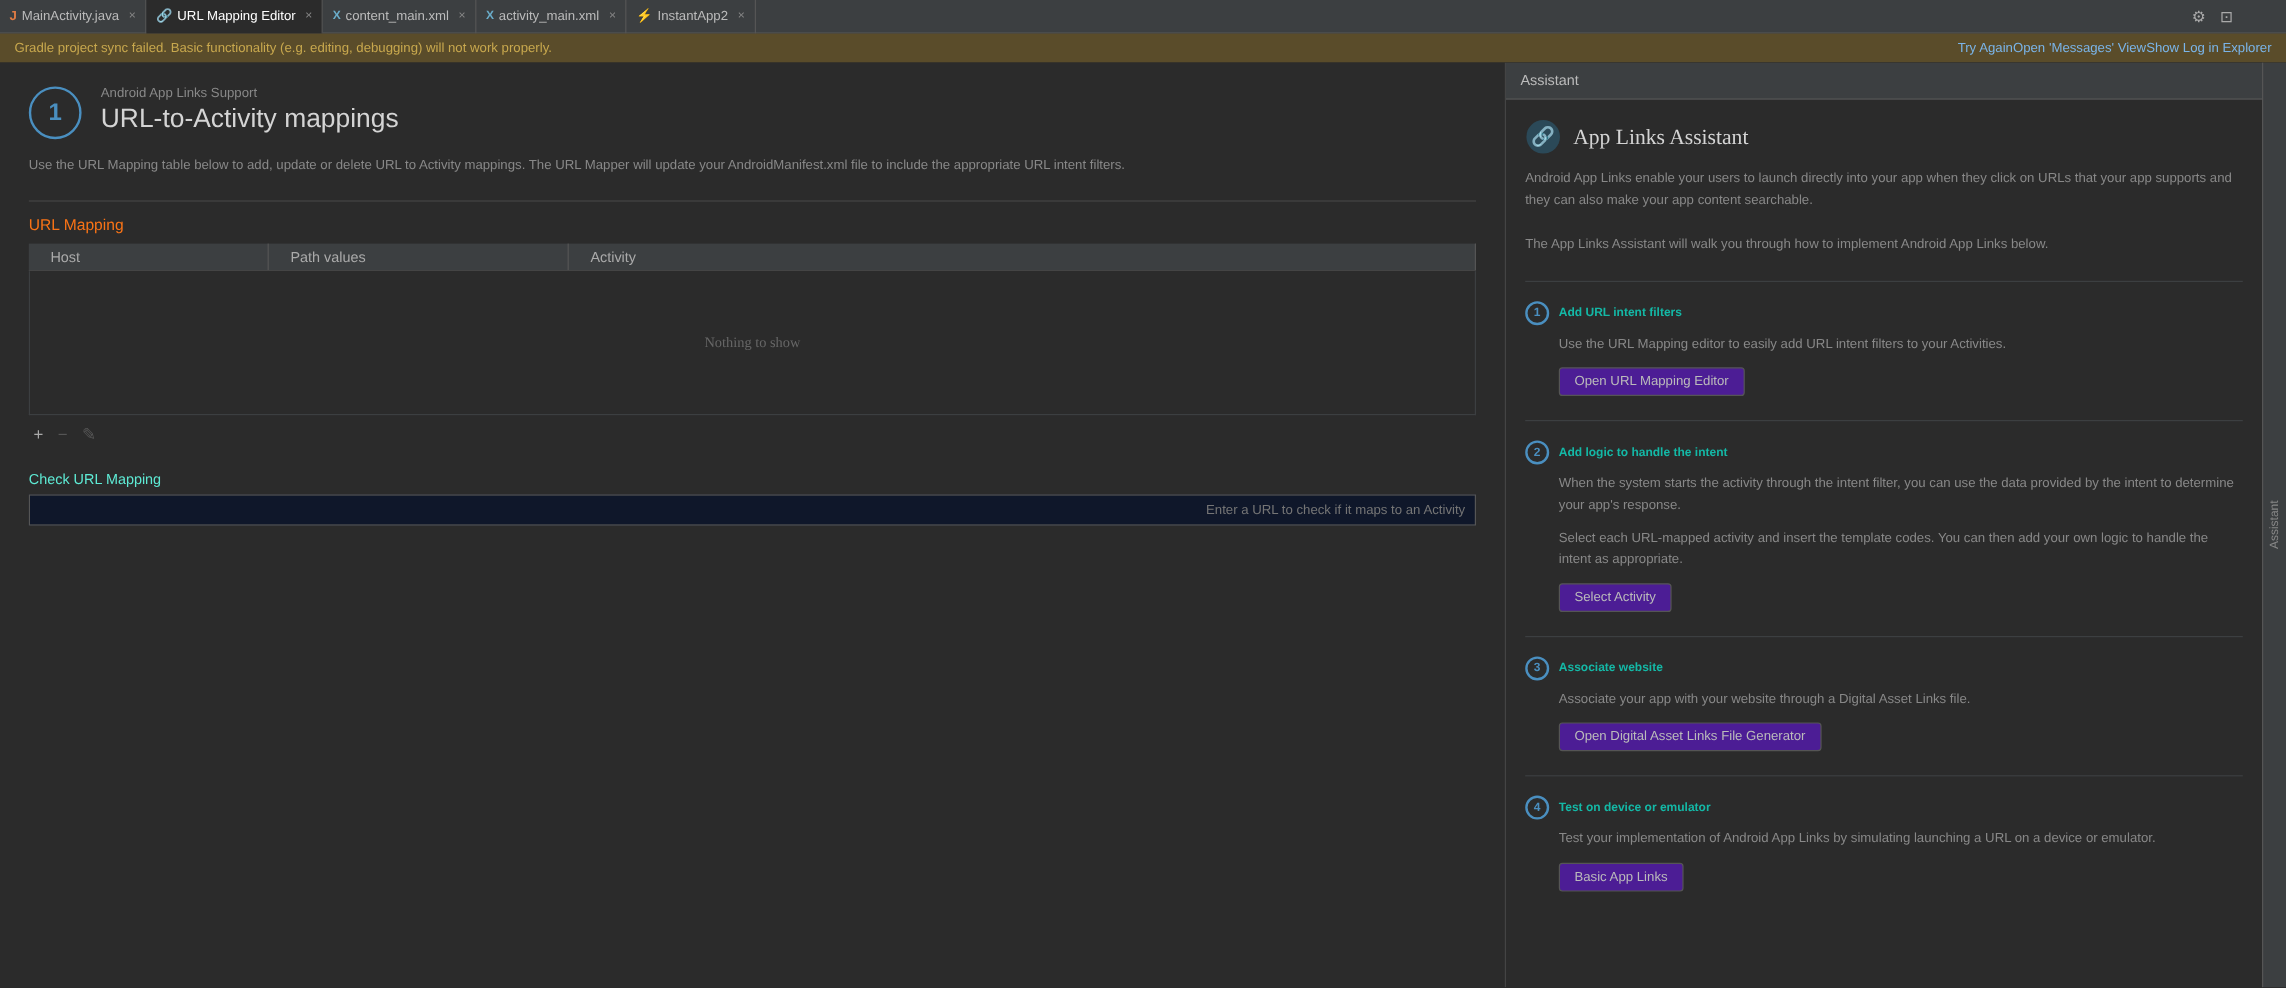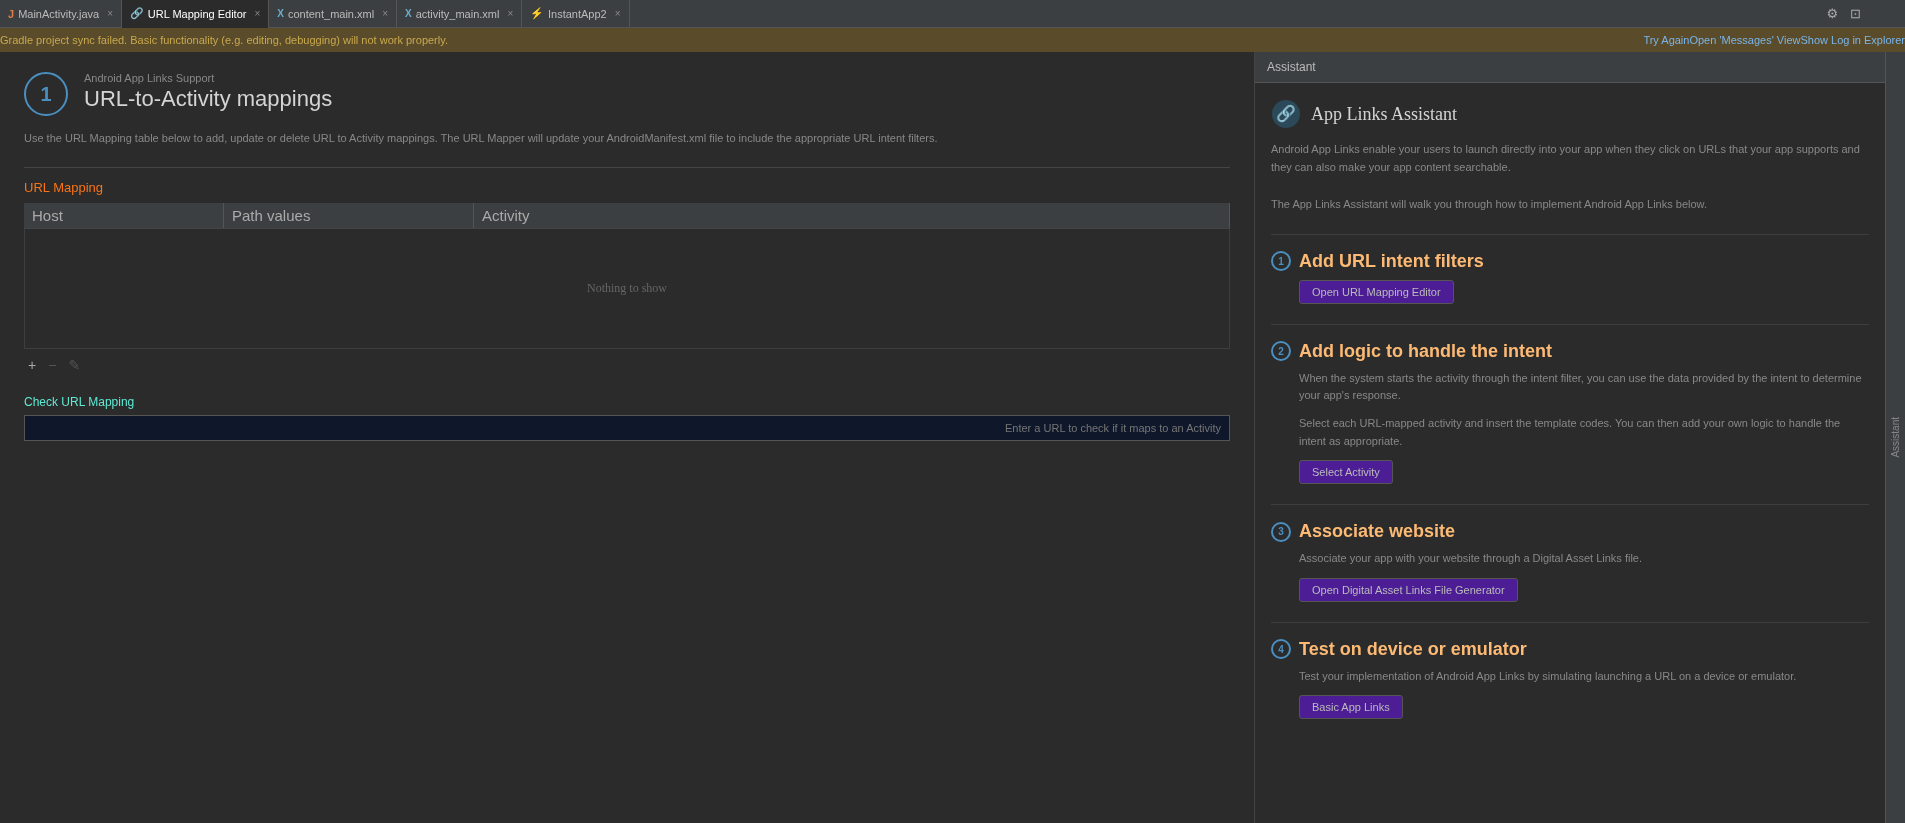--- a/index.html
+++ b/index.html
@@ -45,21 +45,21 @@
       color: #888;
       margin-left: 4px;
       cursor: pointer;
     }
 
     
     .notification-bar {
       background: #5a4c2a;
       color: #c8a84e;
       font-size: 11px;
-      padding: 4px 0;
+      padding: 4px 12px;
       display: flex;
       align-items: center;
       justify-content: space-between;
       flex-shrink: 0;
       height: 24px;
     }
     .notification-bar .links {
       display: flex;
       gap: 0;
       justify-content: flex-end;
@@ -136,22 +136,22 @@
       border: none;
       border-top: 1px solid #444;
       margin: 12px 0;
     }
     .url-table-header {
       display: flex;
       background: #3c3f41;
       border-bottom: 1px solid #444;
     }
     .url-table-header .col {
-      padding: 4px 8px;
-      font-size: 15px;
+      padding: 4px 18px;
+      font-size: 12px;
       color: #aaa;
       border-right: 1px solid #555;
     }
     .col-host { width: 200px; }
     .col-path { width: 250px; }
     .col-activity { flex: 1; }
 
     .url-table-body {
       min-height: 120px;
       display: flex;
@@ -273,22 +273,22 @@
       border: 2px solid #4a8fc0;
       color: #4a8fc0;
       display: flex;
       align-items: center;
       justify-content: center;
       font-size: 10px;
       font-weight: bold;
       flex-shrink: 0;
     }
     .step-title {
-      font-size: 18px;
-      color: #fdba74;
+      font-size: 10px;
+      color: #14b8a6;
       font-weight: bold;
     }
     .step-desc {
       font-size: 11px;
       color: #888;
       line-height: 1.6;
       margin-bottom: 10px;
       margin-left: 28px;
     }
     .step-btn {
@@ -434,20 +434,21 @@
 
       <hr class="step-divider">
 
       <div class="step">
         <div class="step-header">
           <div class="step-circle">
             <span>1</span>
           </div>
           <span class="step-title">Add URL intent filters</span>
         </div>
+        <div class="step-desc">Use the URL Mapping editor to easily add URL intent filters to your Activities.</div>
         <button class="step-btn">Open URL Mapping Editor</button>
       </div>
 
       <hr class="step-divider">
 
       <div class="step">
         <div class="step-header">
           <div class="step-circle">
             <span>2</span>
           </div>

